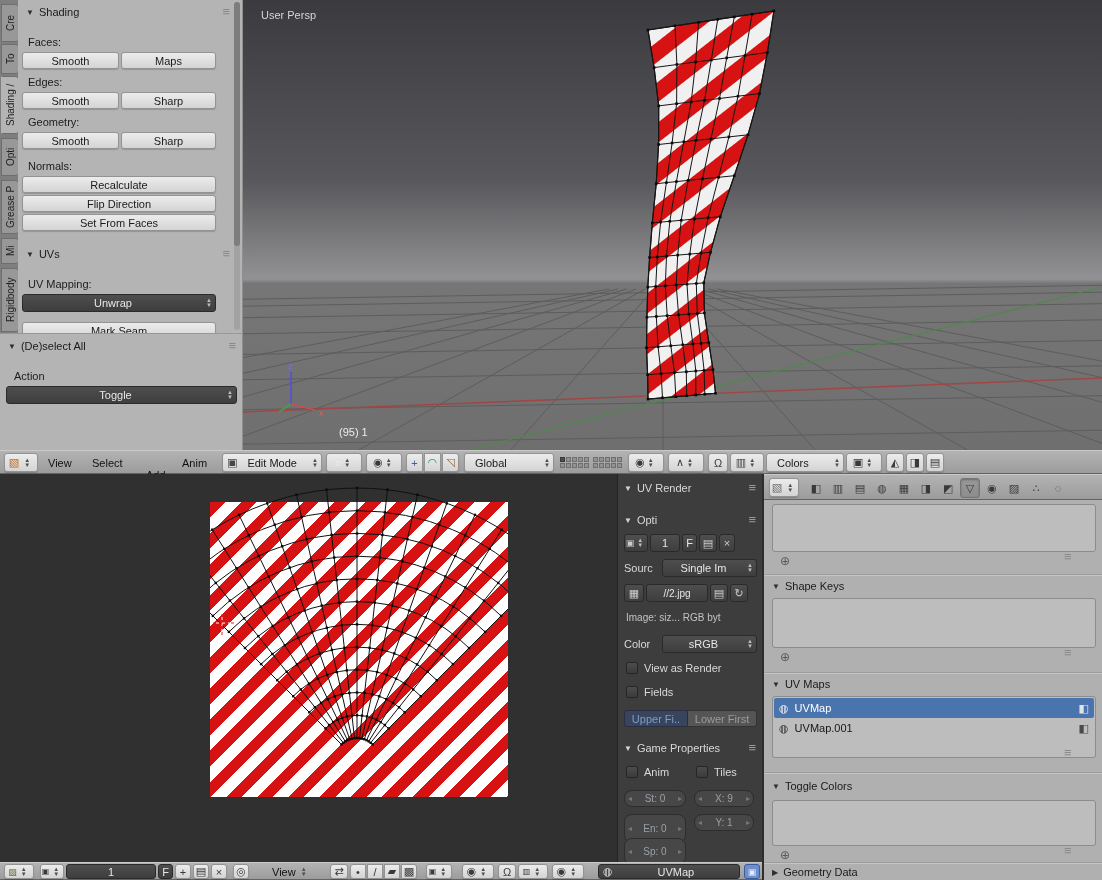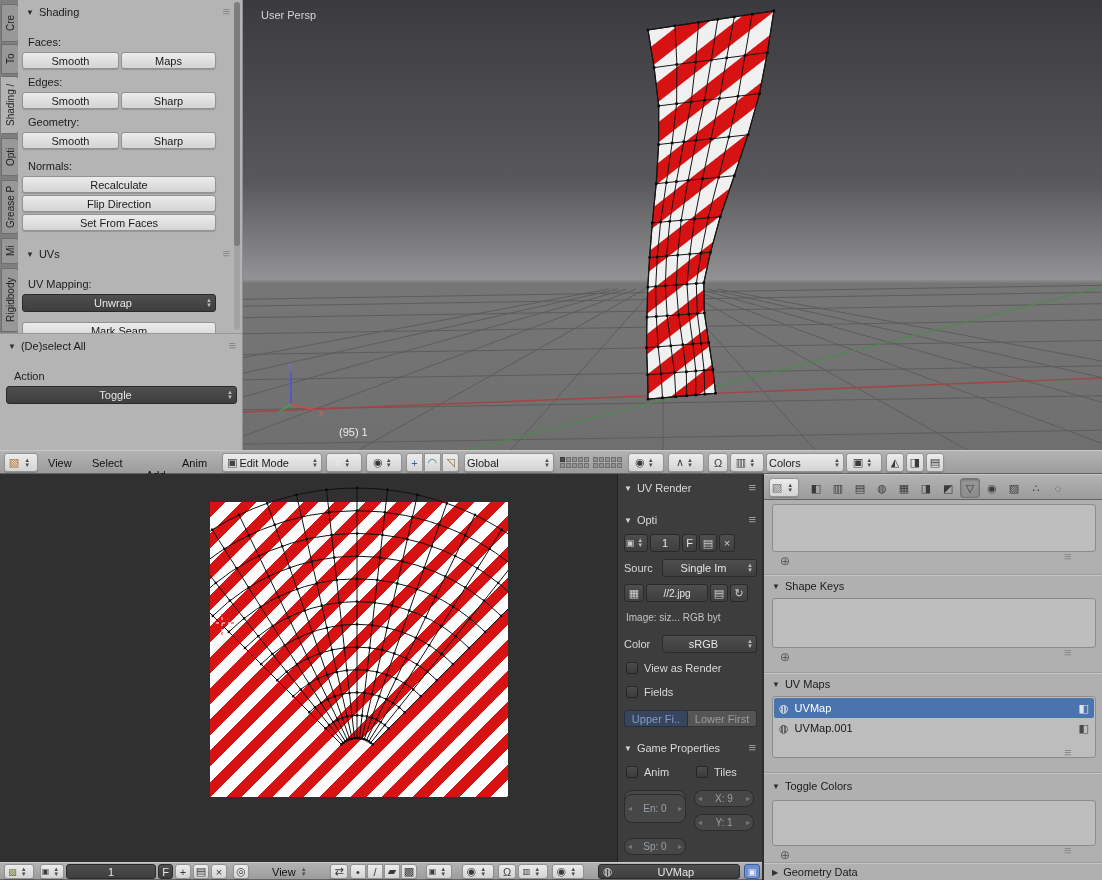--- a/index.html
+++ b/index.html
@@ -9,21 +9,21 @@
   .abs{position:absolute}
   svg{display:block}
   .row{display:flex;align-items:center}
   .lbl{color:#1c1c1c}
   .lblD{color:#d9d9d9}
   .menu{color:#111;cursor:default}
   
   .btn{display:flex;align-items:center;justify-content:center;
        background:linear-gradient(#ececec,#d4d4d4);border:1px solid #939393;border-radius:3px;
        color:#1a1a1a;box-shadow:0 1px 1px rgba(0,0,0,.18)}
-  .btn .txtl{flex:1;text-align:left;padding-left:2px}
+  .btn .txtl{flex:1;text-align:left;padding-left:10px}
   
   .wdark{display:flex;align-items:center;background:linear-gradient(#4e4e4e,#3e3e3e);
          border:1px solid #2a2a2a;border-radius:3px;color:#e6e6e6}
   .wdark .txt{flex:1;padding:0 6px;text-align:center;white-space:nowrap;overflow:hidden}
   .arrows{display:flex;flex-direction:column;align-items:center;justify-content:center;
           font-size:6px;line-height:5px;color:#bdbdbd;padding:0 3px}
   .arrows::before{content:"▲"}
   .arrows::after{content:"▼"}
   .arrows.darkarr{color:#4e4e4e}
   
@@ -685,27 +685,27 @@
     <div class="abs row" style="left:78px;top:292px">
       <span class="chk"></span>
       <span class="lblD">Tiles</span>
     </div>
     <div class="num abs" style="left:6px;top:316px;width:62px;height:17px">
         <span>St: 0</span>
       </div>
     <div class="num abs" style="left:76px;top:316px;width:60px;height:17px">
         <span>X: 9</span>
       </div>
-    <div class="num abs" style="left:6px;top:320px;width:62px;height:29px">
+    <div class="num abs" style="left:6px;top:340px;width:62px;height:29px">
         <span>En: 0</span>
       </div>
     <div class="num abs" style="left:76px;top:340px;width:60px;height:17px">
         <span>Y: 1</span>
       </div>
-    <div class="num abs" style="left:6px;top:364px;width:62px;height:17px">
+    <div class="num abs" style="left:6px;top:364px;width:62px;height:27px">
         <span>Sp: 0</span>
       </div>
   </div>
 
   <div class="abs" id="props" style="left:762px;top:474px;width:340px;height:406px;background:#b0b0b0;border-left:2px solid #2e2e2e;overflow:hidden">
     <div class="abs hbar" style="left:0;top:0;width:340px;height:26px">
       <div class="btn abs row" style="left:5px;top:3px;width:30px;height:19px;justify-content:center;gap:2px">
         <span class="icon" style="color:#707070">▧</span>
         <span class="arrows darkarr"></span>
       </div>

